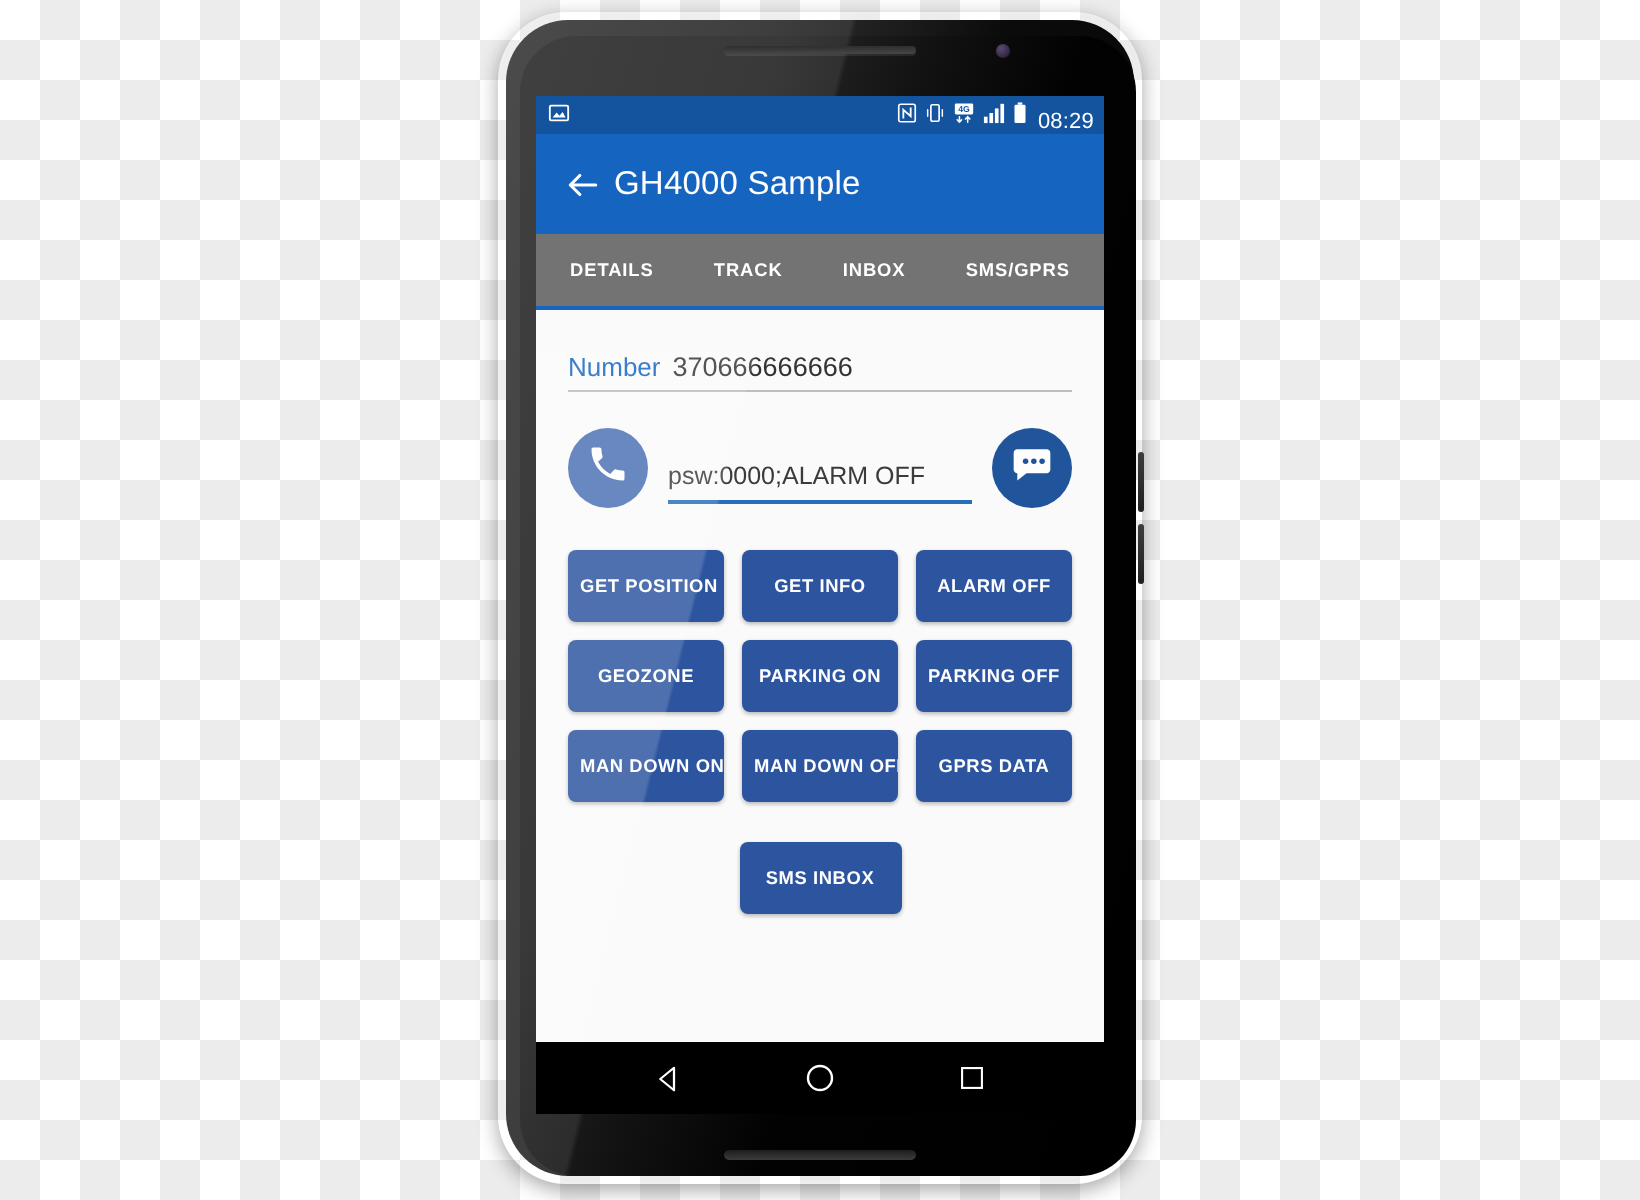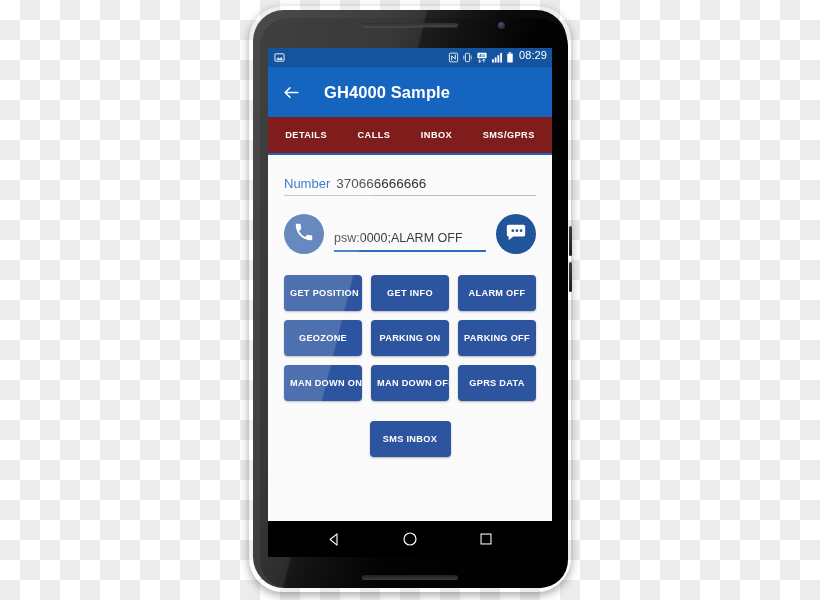--- a/index.html
+++ b/index.html
@@ -104,21 +104,21 @@
   .statusbar {
     height: 19px;
     background: #14549f;
     display: flex;
     align-items: center;
     padding: 0 5px 0 6px;
     color: #fff;
   }
   .sb-left { display: flex; align-items: center; gap: 4px; }
   .sb-spacer { flex: 1; }
-  .sb-right { display: flex; align-items: flex-start; gap: 3px; }
+  .sb-right { display: flex; align-items: flex-end; gap: 3px; }
   .sb-time {
     font-size: 11px; letter-spacing: .1px;
     color: #fff; margin-left: 2px;
   }
   .ic { display: block; }
 
   
   .toolbar {
     height: 50px;
     background: #1565c0;
@@ -127,29 +127,29 @@
     padding-left: 12px;
   }
   .back-arrow {
     width: 22px; height: 22px;
     display: flex; align-items: center; justify-content: center;
     cursor: pointer;
   }
   .toolbar-title {
     color: #fff;
     font-size: 16.5px;
-    font-weight: bold;
-    margin-left: 22px;
+    font-weight: normal;
+    margin-left: 5px;
     letter-spacing: .1px;
   }
 
   
   .tabs {
     height: 36px;
-    background: #7f1d1d;
+    background: #737373;
     display: flex;
     align-items: center;
     justify-content: space-around;
     padding: 0 2px;
   }
   .tab {
     color: #ffffff;
     font-size: 9.2px;
     font-weight: bold;
     letter-spacing: .45px;
@@ -345,21 +345,21 @@
       <div class="back-arrow">
         <svg width="19" height="19" viewBox="0 0 24 24">
           <path d="M20 12H4M10 6l-6 6 6 6" fill="none" stroke="#fff" stroke-width="2" stroke-linecap="round" stroke-linejoin="round"></path>
         </svg>
       </div>
       <div class="toolbar-title">GH4000 Sample</div>
     </div>
 
     <div class="tabs">
       <div class="tab active">DETAILS</div>
-      <div class="tab">CALLS</div>
+      <div class="tab">TRACK</div>
       <div class="tab">INBOX</div>
       <div class="tab">SMS/GPRS</div>
     </div>
     <div class="tab-indicator-row"></div>
 
     <div class="content">
 
       <div class="number-row">
         <span class="number-label">Number</span>
         <span class="number-value" placeholder="Number">370666666666</span>

